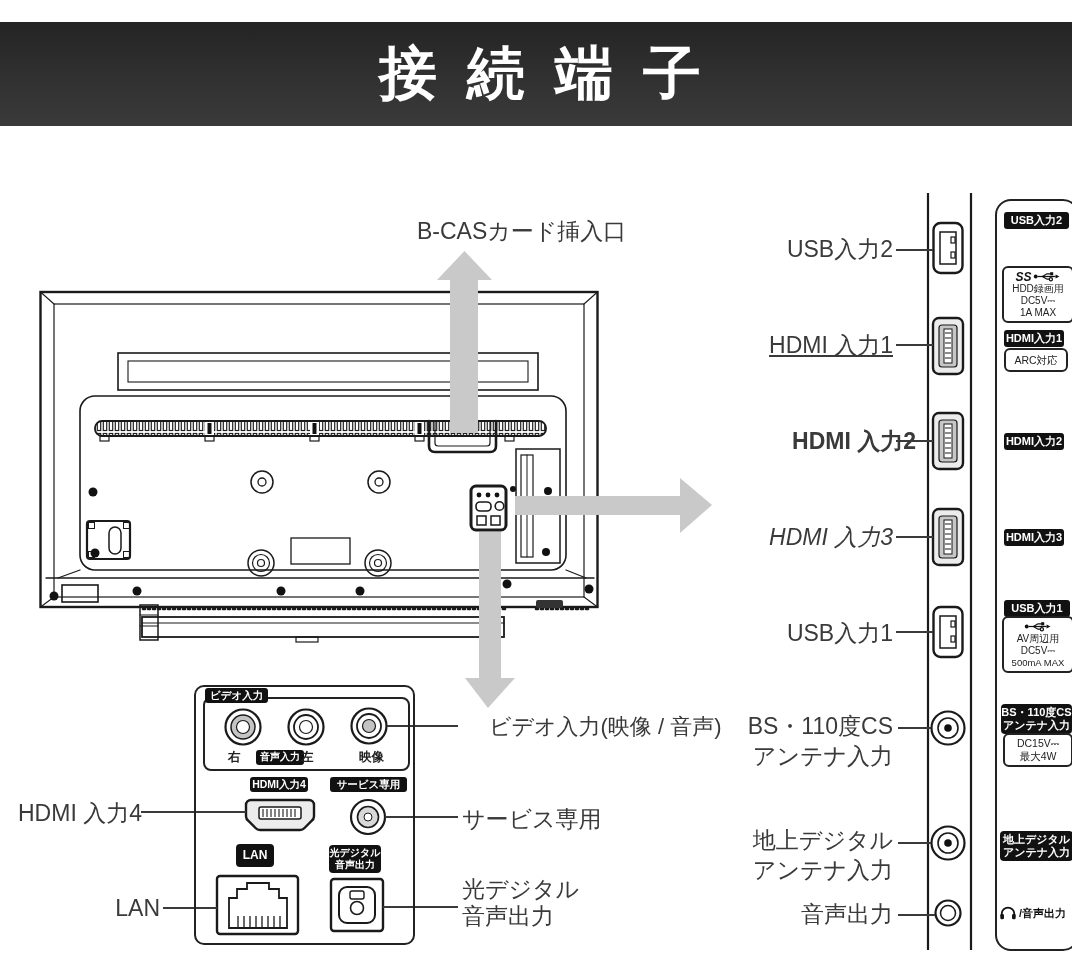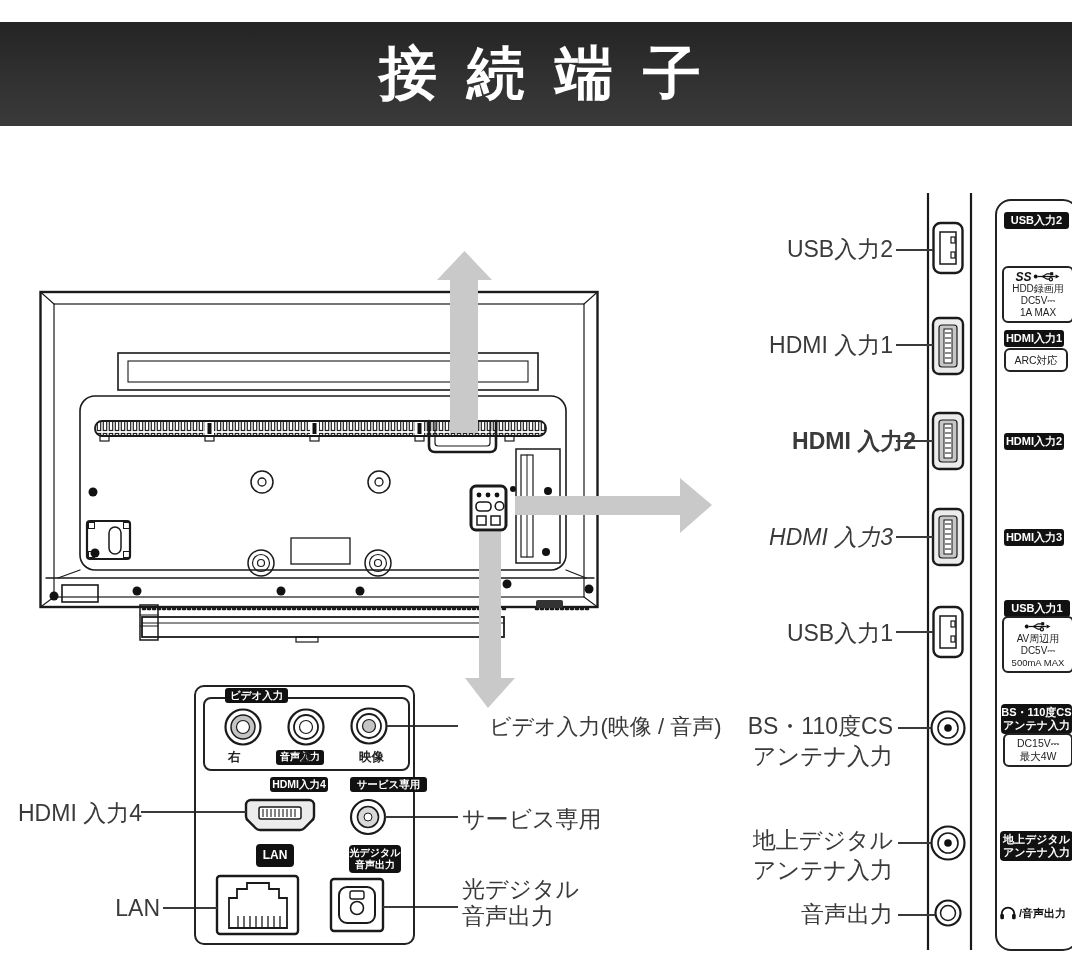--- a/index.html
+++ b/index.html
@@ -7,21 +7,21 @@
         font-family:"Liberation Sans","DejaVu Sans",sans-serif;color:#333;}
   .header{position:absolute;left:0;top:22px;width:1080px;height:104px;
           background:linear-gradient(180deg,#242424 0%,#313131 55%,#3a3a3a 100%);
           display:flex;align-items:center;justify-content:center;}
   .header .title{color:#fff;font-size:58px;font-weight:bold;letter-spacing:30px;padding-left:30px;white-space:nowrap;}
   svg.art{position:absolute;left:0;top:0;}
   .lbl{position:absolute;color:#3a3a3a;font-size:23px;line-height:29px;white-space:nowrap;}
   .lbl.rt{text-align:right;}
   .lbl.sm{font-size:22px;}
   .badge{position:absolute;background:#111;color:#fff;font-weight:bold;text-align:center;
-         border-radius:3px;line-height:1.25;white-space:nowrap;margin-left:20px;}
+         border-radius:3px;line-height:1.25;white-space:nowrap;}
   .panelbox{position:absolute;border:2.5px solid #222;border-radius:10px;background:transparent;}
   .sectionbox{position:absolute;border:2.2px solid #222;border-radius:8px;background:transparent;}
   .strip-panel{position:absolute;left:995px;top:199px;width:80px;height:748px;
                border:2.5px solid #222;border-radius:16px;background:#fff;}
   .strip-panel .sbadge{position:absolute;background:#111;color:#fff;font-weight:bold;
                font-size:11px;text-align:center;border-radius:3px;padding:2px 0;line-height:13px;}
   .infobox{position:absolute;border:2px solid #222;border-radius:6px;background:#fff;
            font-size:10px;line-height:12px;text-align:center;color:#222;padding:2px 0;}
   .jacklbl{position:absolute;font-size:12.5px;font-weight:bold;color:#222;white-space:nowrap;}
   .ssrow{display:flex;align-items:center;justify-content:center;gap:1px;}
@@ -255,23 +255,24 @@
       <path d="M464.5,251 L492,280 L478,280 L478,433 L450,433 L450,280 L437,280 Z"></path>
       <path d="M712,505 L680,478 L680,496 L515,496 L515,515 L680,515 L680,533 Z"></path>
       <path d="M488,708 L515,678 L501,678 L501,532 L479,532 L479,678 L465,678 Z"></path>
     </g>
   </svg>
 
   <div class="header">
     <div class="title">接続端子</div>
   </div>
 
+  <div class="lbl" style="left:417px;top:217px;">B-CASカード挿入口</div>
 
   <div class="lbl rt" style="left:733px;top:235px;width:160px;">USB入力2</div>
-  <div class="lbl rt" style="left:733px;top:331px;width:160px;">HDMI 入力1</div>
+  <div class="lbl rt" style="left:733px;top:331px;width:160px;text-decoration:underline;">HDMI 入力1</div>
   <div class="lbl rt" style="left:756px;top:427px;width:160px;font-weight:bold;">HDMI 入力2</div>
   <div class="lbl rt" style="left:733px;top:523px;width:160px;font-style:italic;">HDMI 入力3</div>
   <div class="lbl rt" style="left:733px;top:619px;width:160px;">USB入力1</div>
   <div class="lbl rt" style="left:733px;top:711px;width:160px;line-height:30px;">
     <div>BS・110度CS</div>
     <div>アンテナ入力</div>
   </div>
   <div class="lbl rt" style="left:733px;top:825px;width:160px;line-height:30px;">
     <div>地上デジタル</div>
     <div>アンテナ入力</div>

